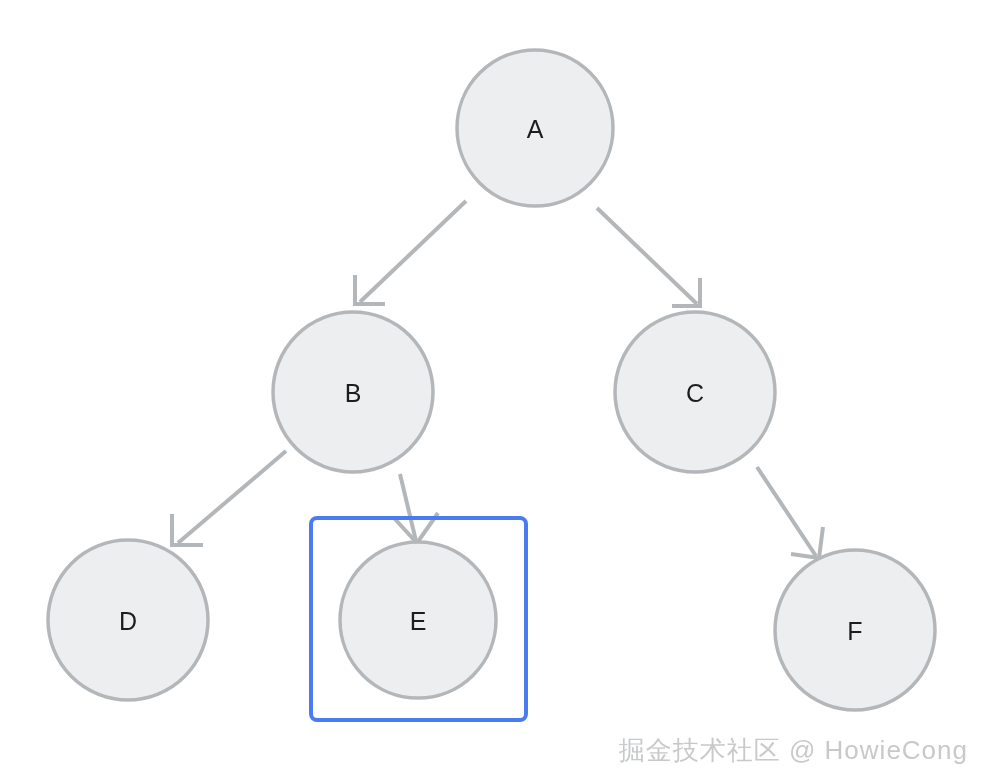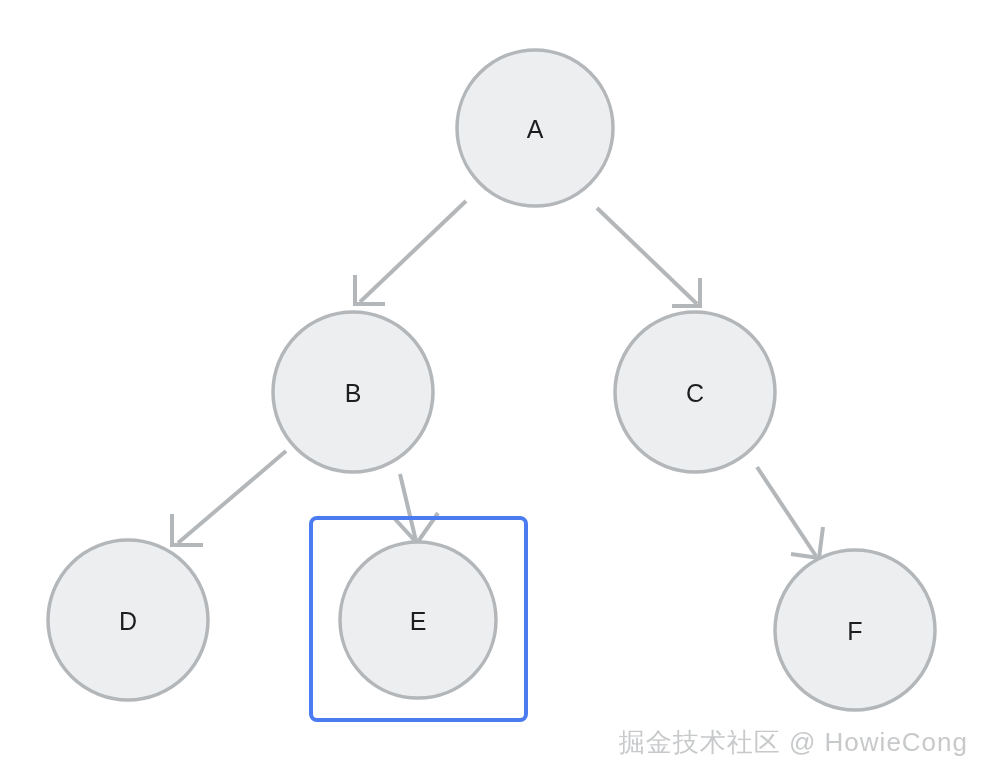--- a/index.html
+++ b/index.html
@@ -52,21 +52,21 @@
     stroke-linecap: butt;
   }
   .selection-rect {
     fill: none;
     stroke: #4a7bf0;
     stroke-width: 4;
   }
   .watermark {
     position: absolute;
     right: 16px;
-    bottom: 12px;
+    bottom: 4px;
     color: #c7c9cb;
     font-family: "Liberation Sans", "DejaVu Sans", sans-serif;
     font-size: 26px;
     letter-spacing: 1px;
     white-space: nowrap;
     user-select: none;
   }
 </style>
 </head>
 <body>

